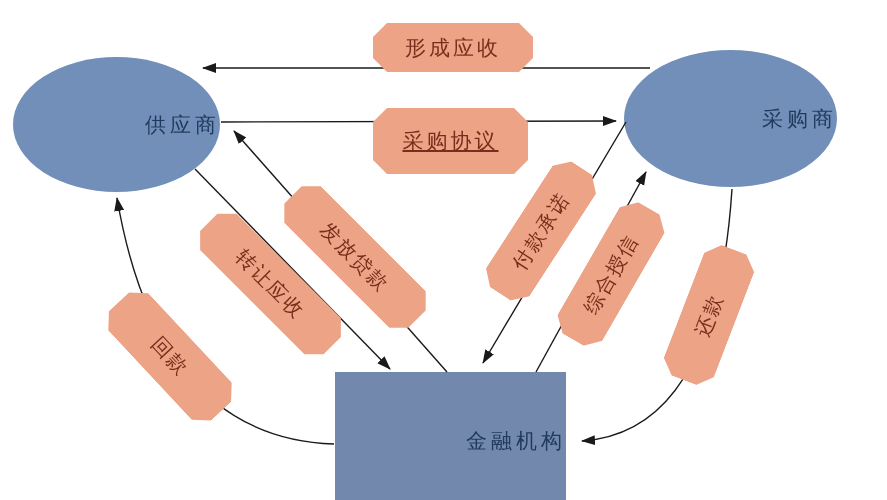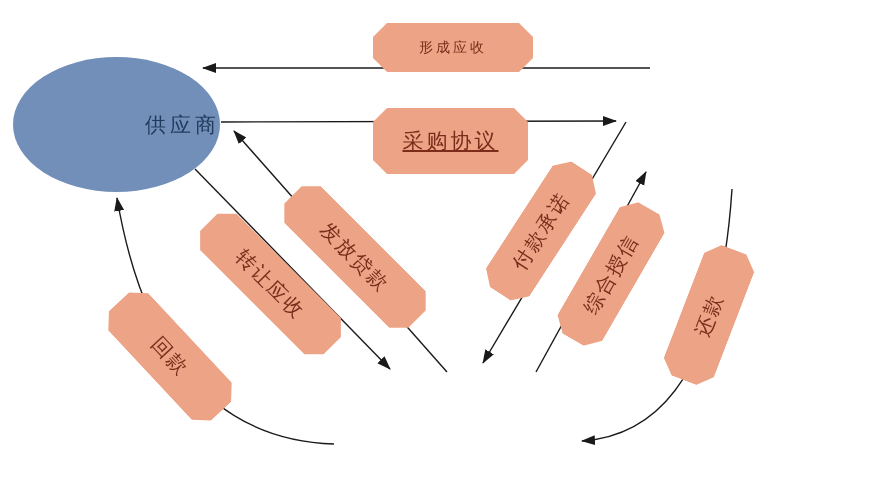--- a/index.html
+++ b/index.html
@@ -42,36 +42,42 @@
     display:flex;align-items:center;justify-content:center;
     background:var(--label-fill,#eda486);
     color:var(--label-text,#7b2c1b);
     z-index:3;
     clip-path:polygon(14px 0,calc(100% - 14px) 0,100% 14px,100% calc(100% - 14px),
                       calc(100% - 14px) 100%,14px 100%,0 calc(100% - 14px),0 14px);
     font-size:20px;letter-spacing:3px;
     white-space:nowrap;
   }
   .tag.rot{letter-spacing:2px;}
-  .tag-form   {left:373px;top:23px; width:160px;height:49px;font-size:14px;}
+  .tag-form   {left:373px;top:23px; width:160px;height:49px;font-size:21px;}
   .tag-agree  {left:373px;top:108px;width:155px;height:66px;font-size:21px;text-decoration:underline;}
   .tag-loan   {left:267px;top:231px;width:176px;height:52px;transform:rotate(45deg);}
   .tag-transf {left:183px;top:258px;width:175px;height:52px;transform:rotate(45deg);}
   .tag-collect{left:95px; top:329px;width:150px;height:55px;transform:rotate(47deg);}
   .tag-commit {left:466px;top:205px;width:150px;height:52px;transform:rotate(-57deg);}
   .tag-credit {left:535px;top:248px;width:152px;height:52px;transform:rotate(-60deg);}
   .tag-repay  {left:639px;top:288px;width:140px;height:54px;transform:rotate(-69deg);}
 </style>
 </head>
 <body>
 
 <div class="stage">
 
   <div class="node ellipse supplier">
     <span>供应商</span>
+  </div>
+  <div class="node ellipse purchaser">
+    <span>采购商</span>
+  </div>
+  <div class="node bank">
+    <span>金融机构</span>
   </div>
 
   <svg class="edges" width="887" height="500" viewBox="0 0 887 500">
     <defs>
       <marker id="arrowhead" markerUnits="userSpaceOnUse" markerWidth="16" markerHeight="12" refX="13" refY="5" orient="auto">
         <path d="M0,0 L14,5 L0,10 Z" class="arrowfill"></path>
       </marker>
     </defs>
     <path class="edge" d="M 650 68 L 203 68" marker-end="url(#arrowhead)"></path>
     <path class="edge" d="M 221 122 L 616 121" marker-end="url(#arrowhead)"></path>

